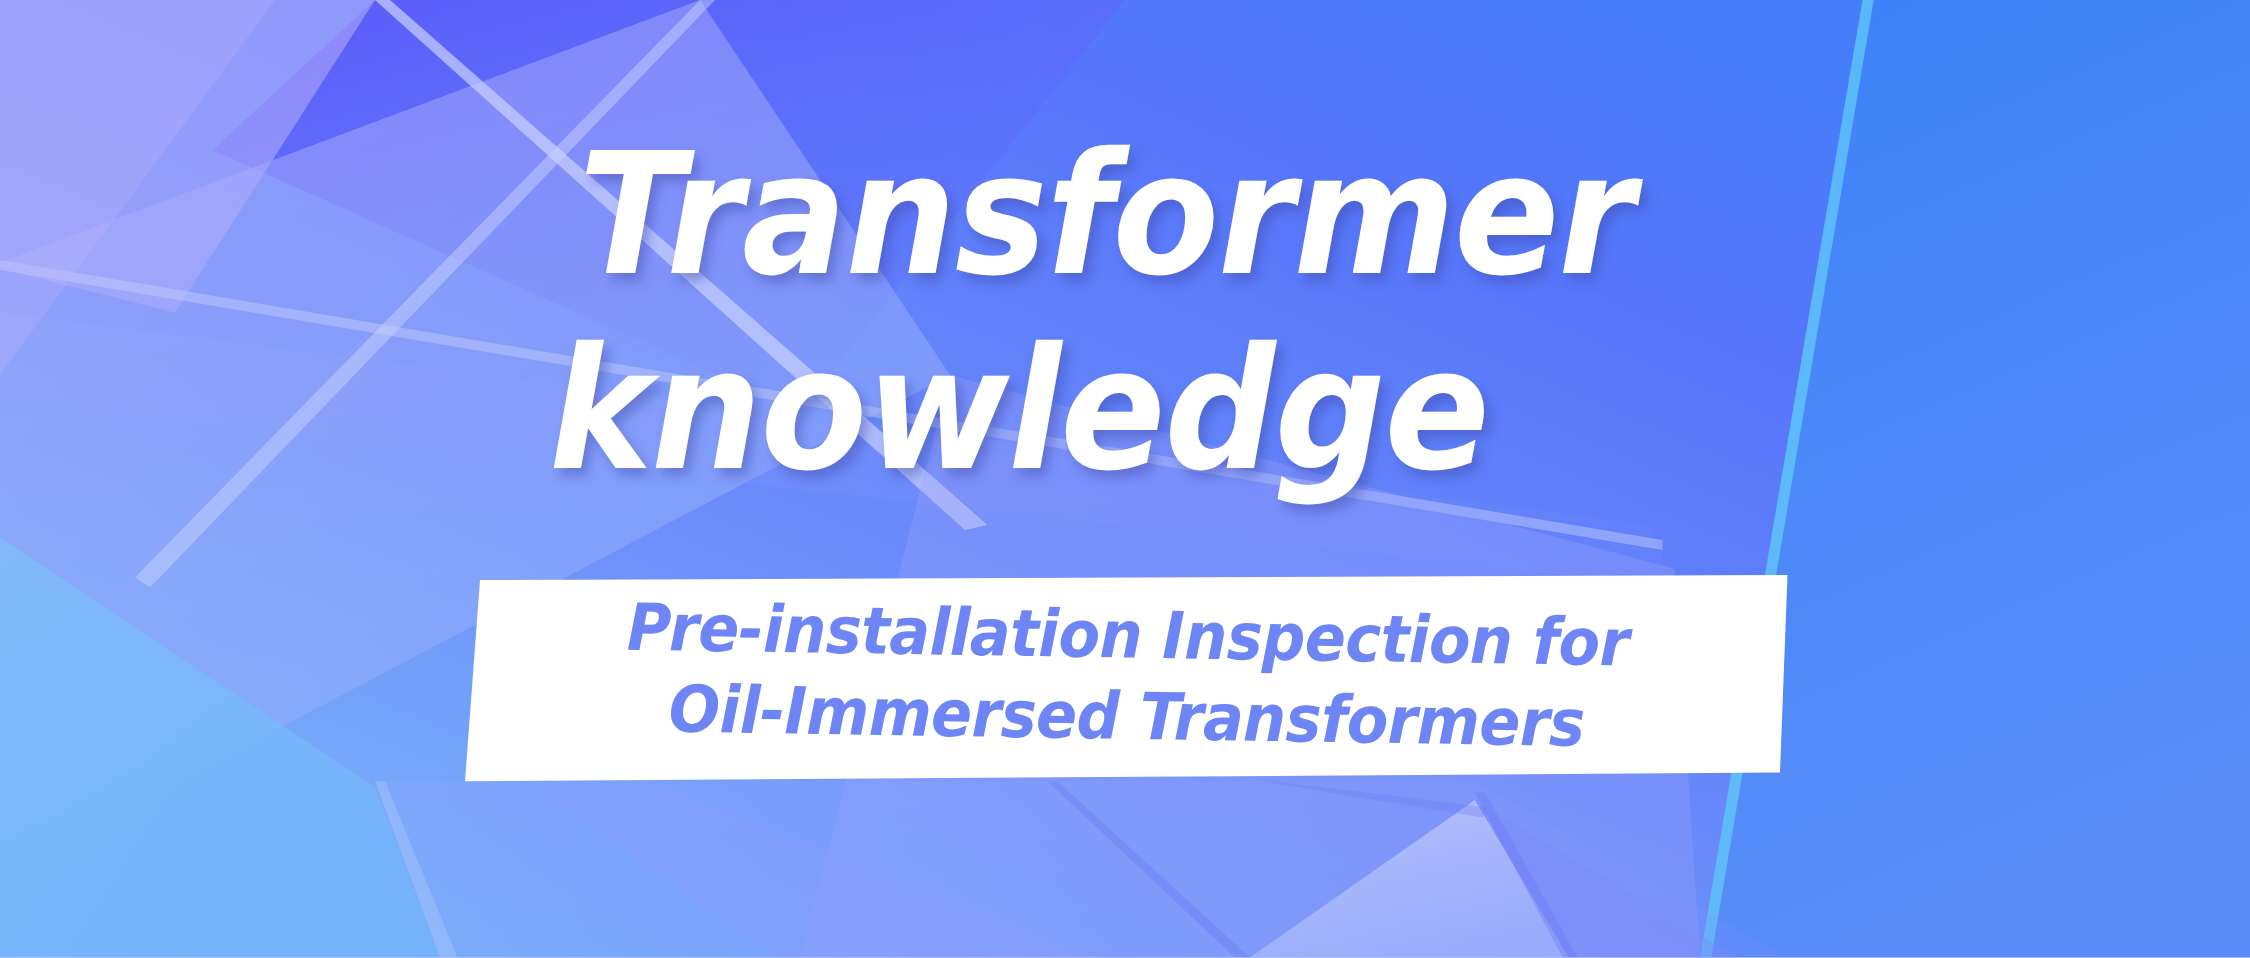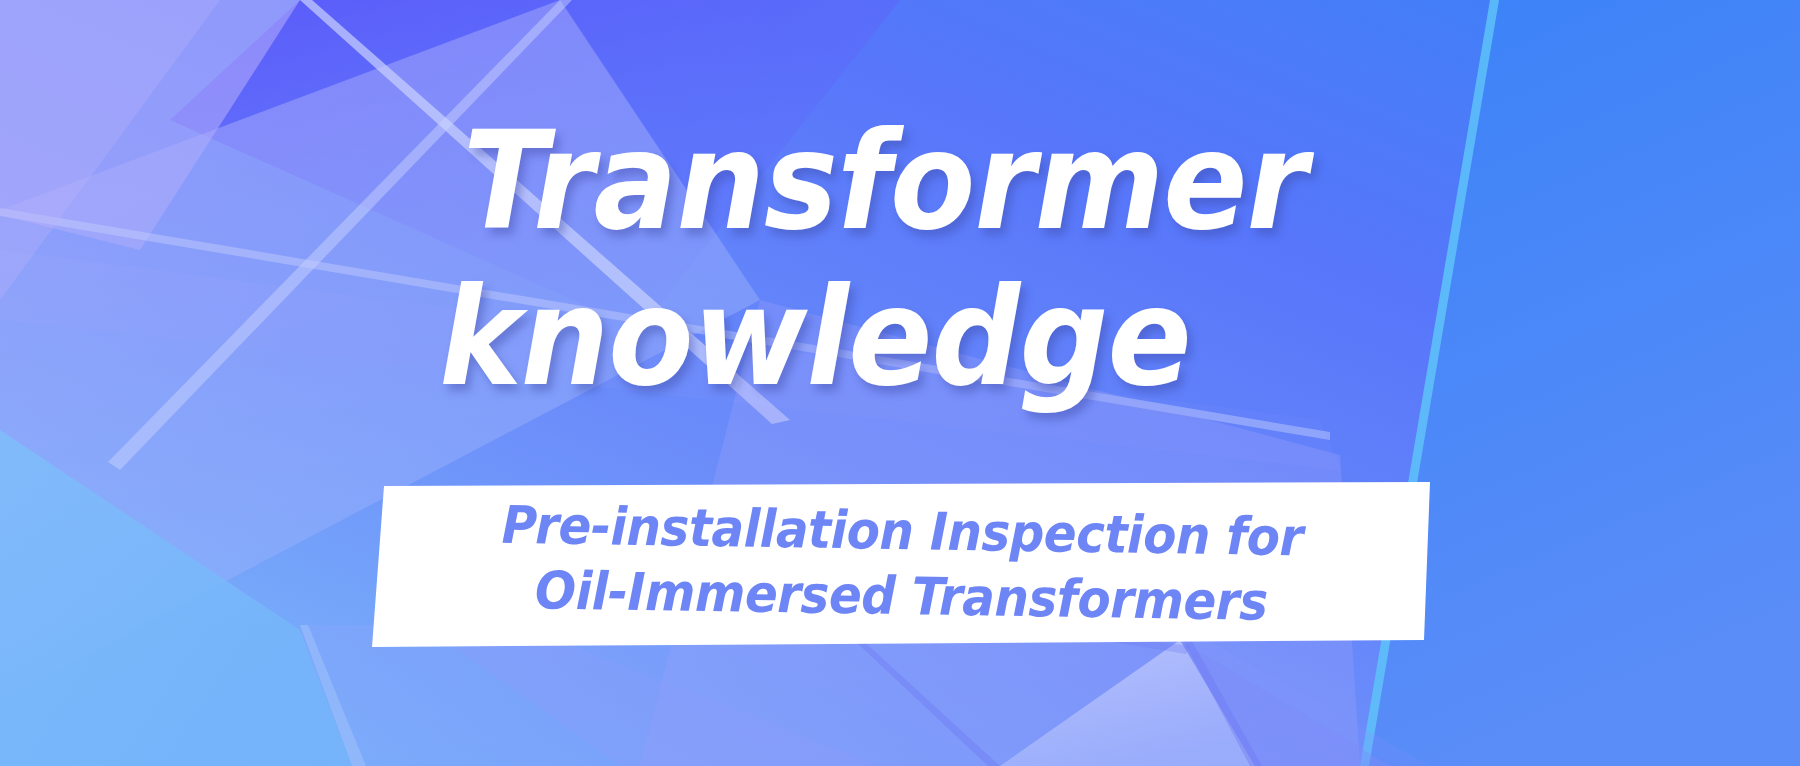--- a/index.html
+++ b/index.html
@@ -24,21 +24,21 @@
     inset: 0;
     width: 1800px;
     height: 766px;
     display: block;
   }
 
   
   #title-block {
     position: absolute;
     left: 0;
-    top: 118px;
+    top: 108px;
     width: 1800px;
     text-align: center;
     z-index: 5;
     pointer-events: none;
   }
 
   .title-line {
     display: block;
     font-family: "DejaVu Sans", sans-serif;
     font-weight: 700;
@@ -51,21 +51,21 @@
     text-shadow: 5px 7px 9px rgba(60, 70, 160, 0.40);
     white-space: nowrap;
   }
   #title-line-1 { margin-left: -30px; }
   #title-line-2 { margin-left: -170px; margin-top: 28px; }
 
   
   #subtitle-banner {
     position: absolute;
     left: 372px;
-    top: 480px;
+    top: 458px;
     width: 1060px;
     height: 168px;
     z-index: 6;
   }
   #subtitle-shape {
     position: absolute;
     inset: 0;
     width: 100%;
     height: 100%;
     display: block;

